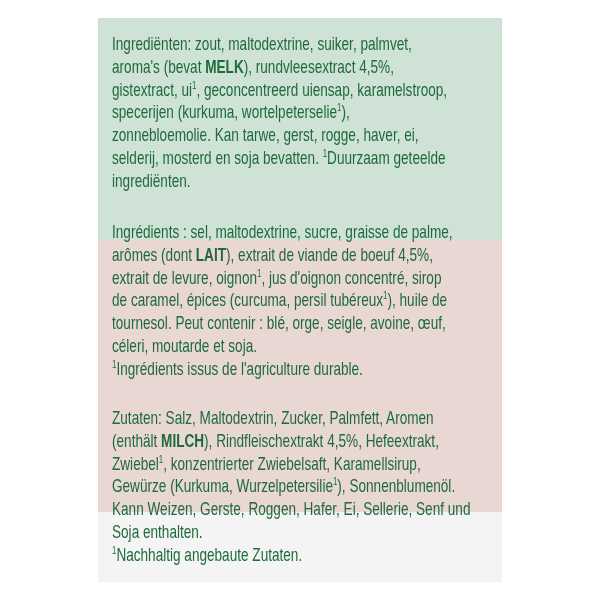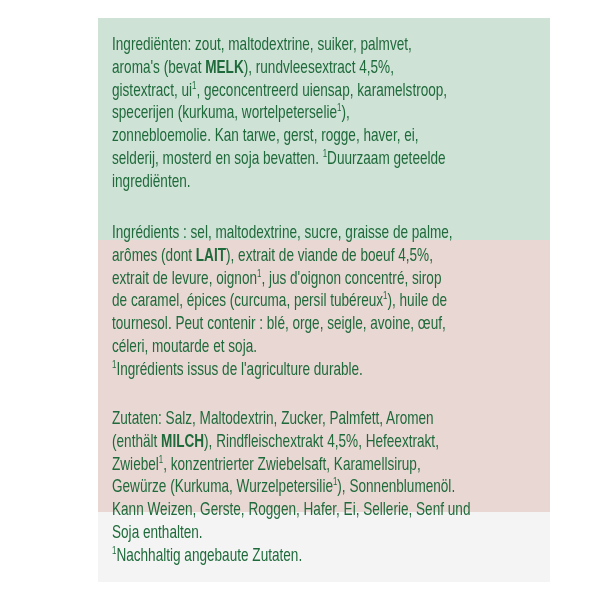--- a/index.html
+++ b/index.html
@@ -1,21 +1,21 @@
 <!DOCTYPE html>
 <html><head>
 <meta charset="utf-8">
 <style>
   html, body { margin: 0; padding: 0; }
   body {
     width: 600px; height: 600px; background: #ffffff;
     position: relative; overflow: hidden;
   }
   .panel {
-    position: absolute; left: 98px; top: 18px; width: 452px; height: 564px;
+    position: absolute; left: 98px; top: 18px; width: 404px; height: 564px;
     overflow: hidden;
   }
   .bg-green { position: absolute; left: 0; top: 0; width: 100%; height: 222px; background: #cfe2d6; }
   .bg-pink  { position: absolute; left: 0; top: 222px; width: 100%; height: 272px; background: #e8d7d3; }
   .bg-grey  { position: absolute; left: 0; top: 494px; width: 100%; height: 70px; background: #f3f4f3; }
   .block {
     position: absolute; left: 14px; width: 520px;
     transform-origin: 0 0; transform: scaleX(0.715);
     font-family: "Liberation Sans", sans-serif;
     font-size: 19px; line-height: 22.8px; color: #1f6a3b;

